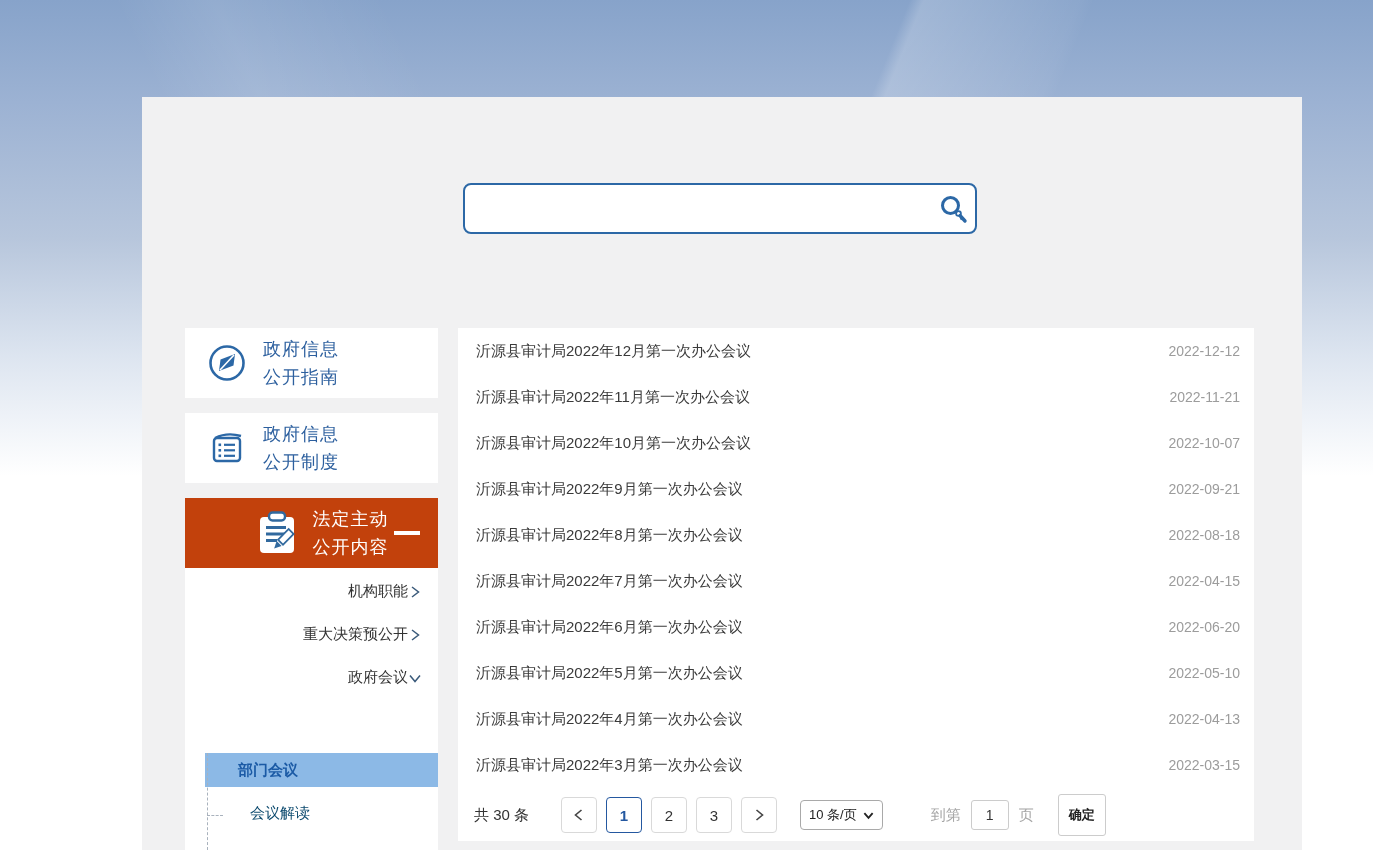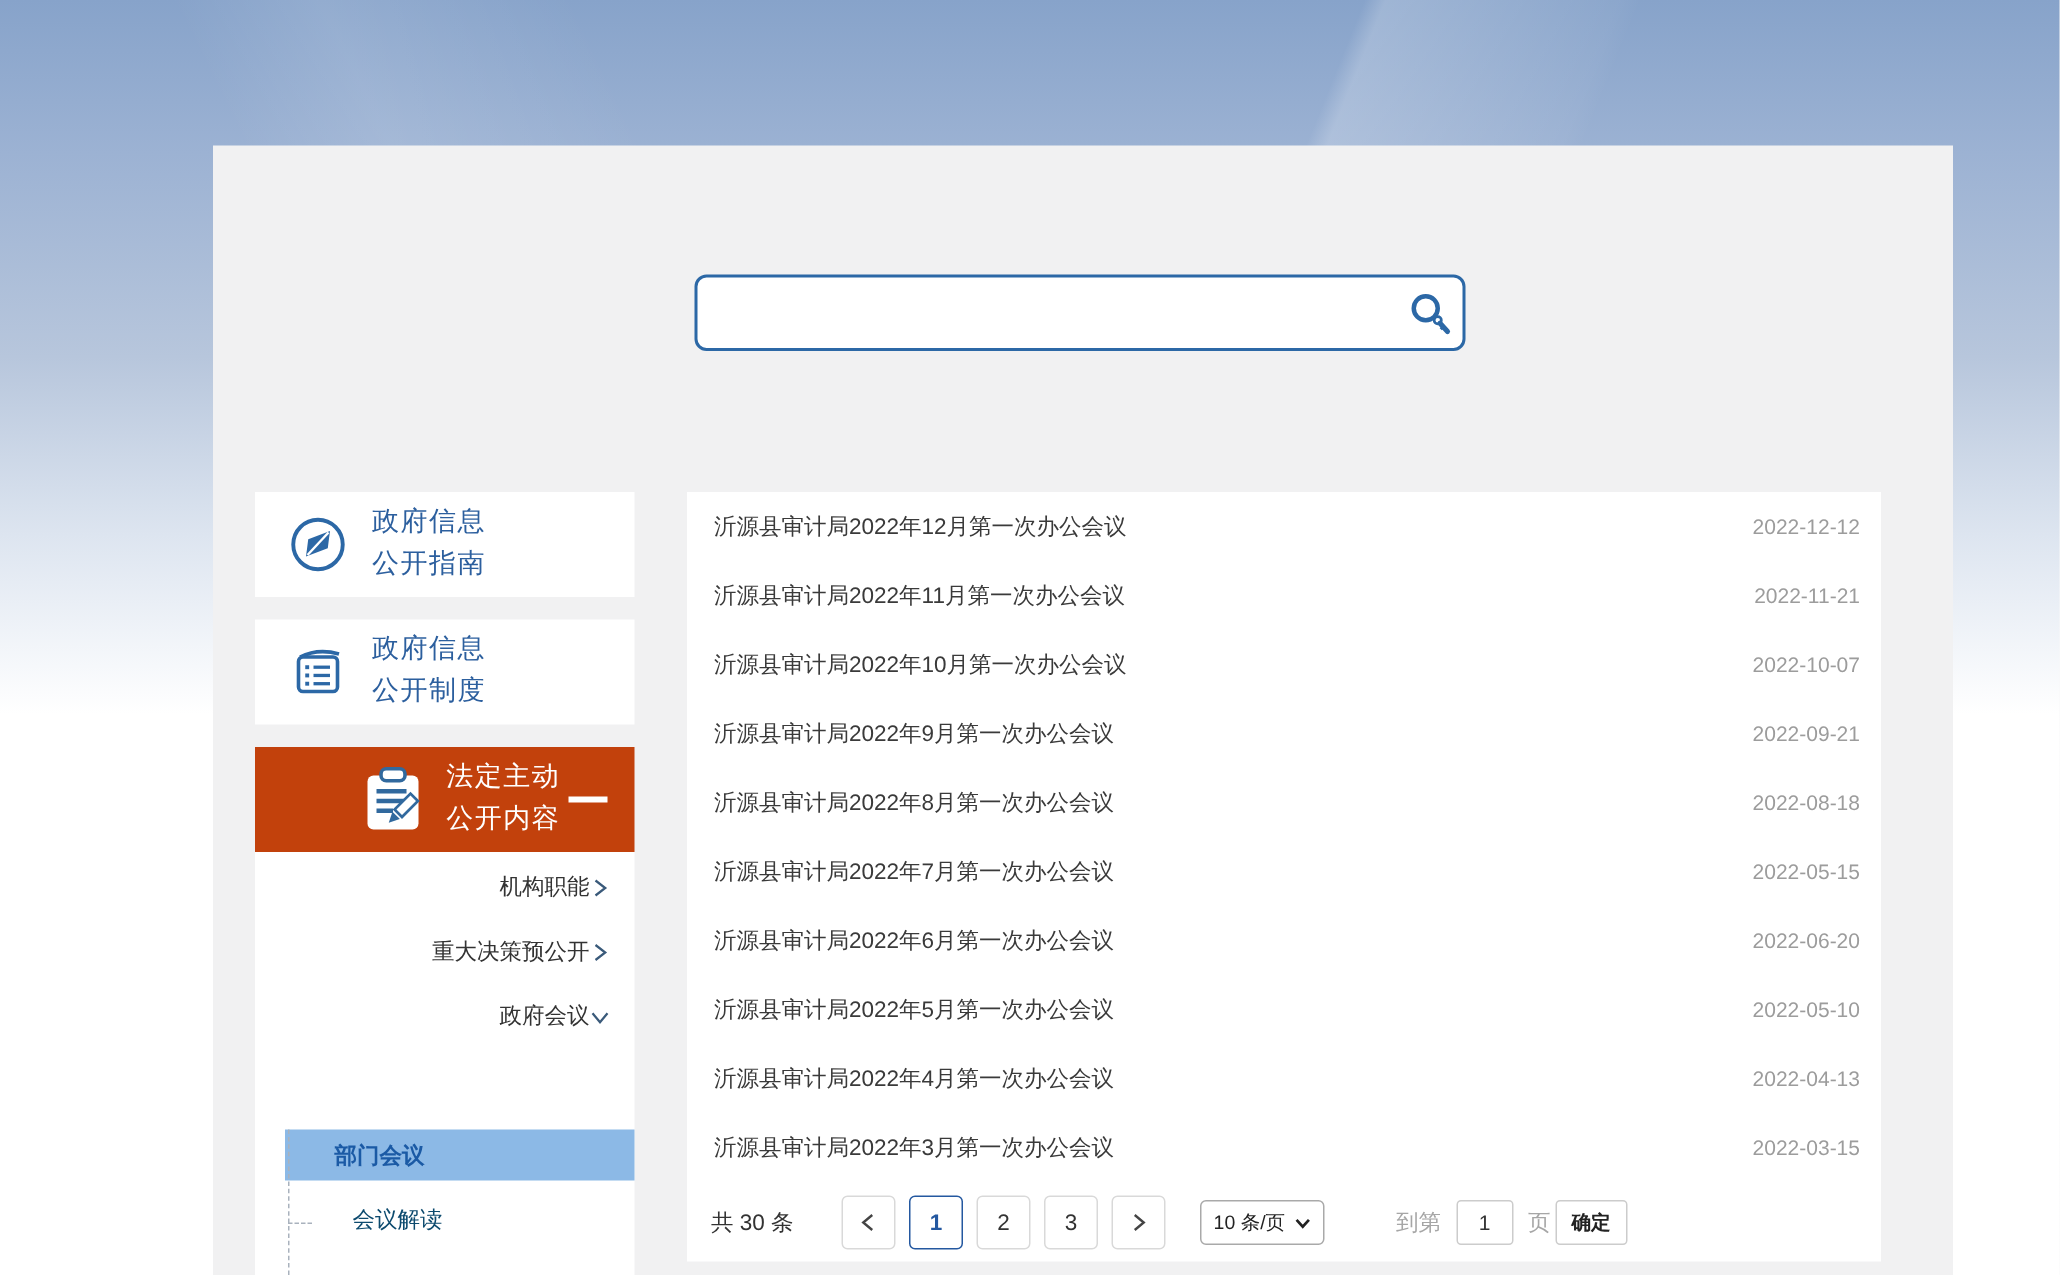--- a/index.html
+++ b/index.html
@@ -30,21 +30,21 @@
   .search-box input {
     flex:1; height:100%; border:none; outline:none; background:transparent;
     font-size:16px; padding:0 14px; color:#333;
     font-family:"Liberation Sans","DejaVu Sans",sans-serif;
   }
   .search-btn {
     width:44px; height:100%; border:none; background:transparent; cursor:pointer;
     display:flex; align-items:center; justify-content:center;
   }
   
-  .sidebar { position:absolute; left:28px; top:231px; width:301px; height:522px;font-family:Liberation Mono, monospace; }
+  .sidebar { position:absolute; left:43px; top:231px; width:301px; height:522px; }
   .side-card {
     width:253px; height:70px; background:#fff; margin-bottom:15px;
     display:flex; align-items:center; padding-left:22px; cursor:pointer;
   }
   .side-card .card-icon { width:40px; height:44px; flex:0 0 40px; display:flex; align-items:center; }
   .side-card .card-label {
     margin-left:16px; font-size:18px; line-height:28px; color:#2c5f9e; letter-spacing:1px;
   }
   .side-card.active { background:#c2410c; position:relative;justify-content:center; }
   .side-card.active .card-label { color:#fff; }
@@ -99,21 +99,21 @@
     display:flex; align-items:center; gap:6px; font-size:13px; color:#222;
   }
   .goto { display:flex; align-items:center; margin-left:48px; }
   .goto-label { font-size:15px; color:#a6a6a6; }
   .goto input {
     width:38px; height:30px; margin:0 10px; text-align:center;
     border:1px solid #ccc; border-radius:3px; font-size:14px; color:#333; outline:none;
     font-family:"Liberation Sans","DejaVu Sans",sans-serif;
   }
   .confirm-btn {
-    margin-left:3px; height:30px; padding:0 10px; background:#fff;
+    margin-left:24px; height:42px; padding:0 10px; background:#fff;
     border:1px solid #ccc; border-radius:3px; cursor:pointer;
     font-size:13px; font-weight:bold; color:#222;
     font-family:"Liberation Sans","DejaVu Sans",sans-serif;
   }
 </style>
 </head>
 <body>
 
 <div class="banner-streaks"></div>
 
@@ -234,21 +234,21 @@
     <div class="row">
       <span class="title">沂源县审计局2022年9月第一次办公会议</span>
       <span class="date">2022-09-21</span>
     </div>
     <div class="row">
       <span class="title">沂源县审计局2022年8月第一次办公会议</span>
       <span class="date">2022-08-18</span>
     </div>
     <div class="row">
       <span class="title">沂源县审计局2022年7月第一次办公会议</span>
-      <span class="date">2022-05-15</span>
+      <span class="date">2022-04-15</span>
     </div>
     <div class="row">
       <span class="title">沂源县审计局2022年6月第一次办公会议</span>
       <span class="date">2022-06-20</span>
     </div>
     <div class="row">
       <span class="title">沂源县审计局2022年5月第一次办公会议</span>
       <span class="date">2022-05-10</span>
     </div>
     <div class="row">

